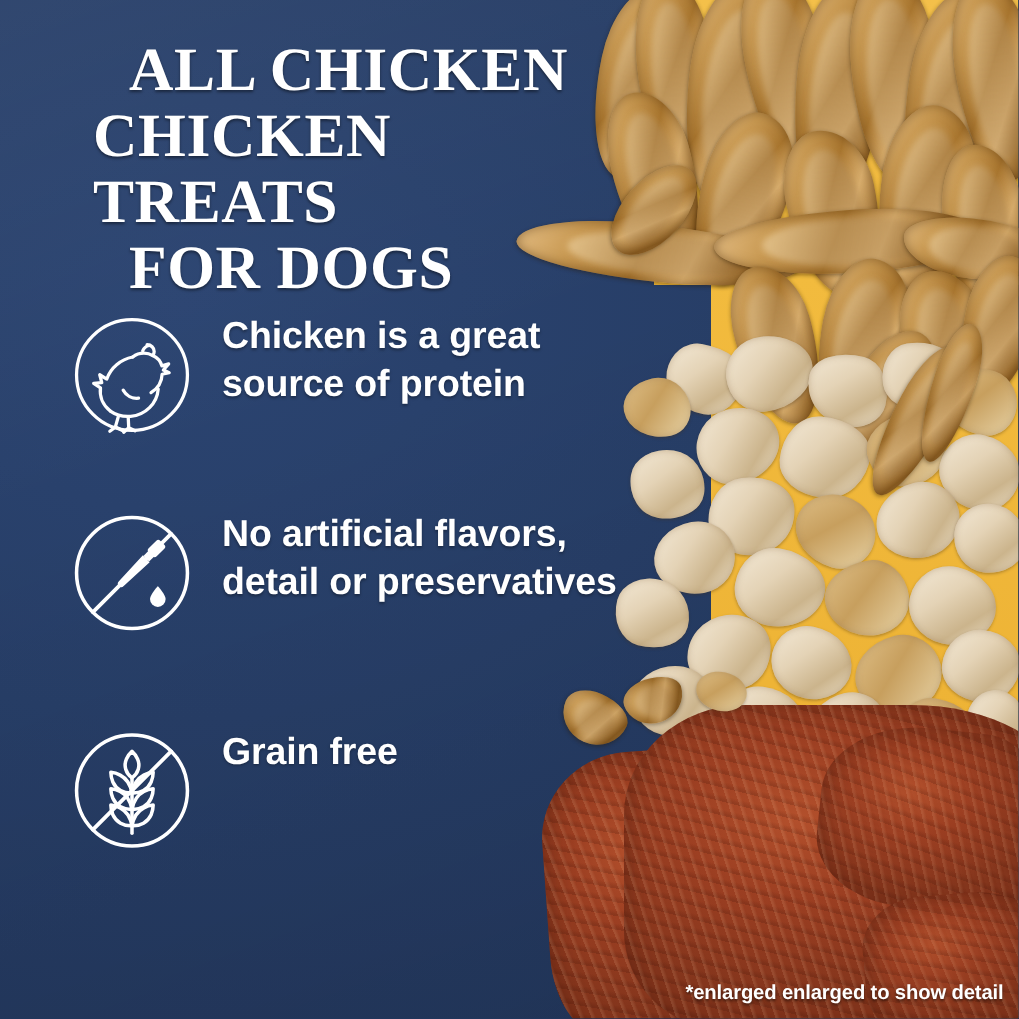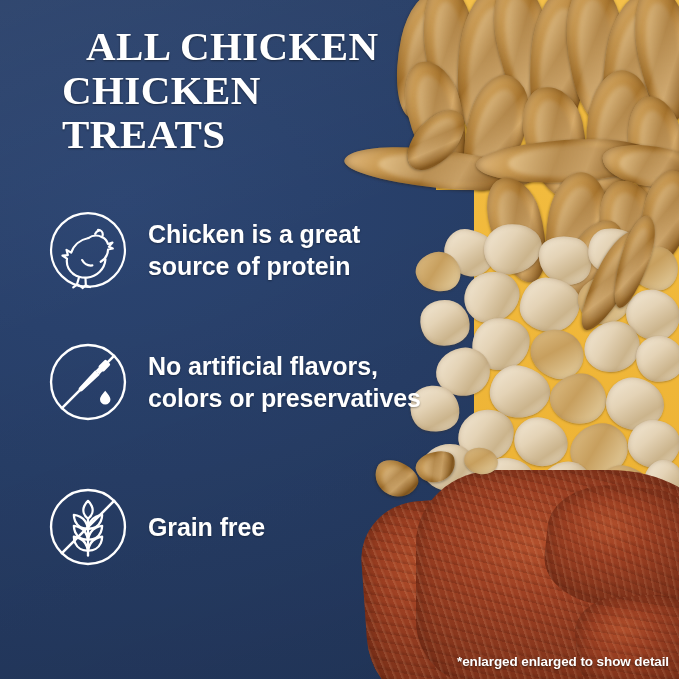--- a/index.html
+++ b/index.html
@@ -114,21 +114,20 @@
     text-shadow: 0 1px 2px rgba(0,0,0,0.45);
   }
   .headline .l2 { margin-left: -24px; }
   .headline .l3 { margin-left: 0px; }
 
   
   .feature {
     position: absolute;
     left: 46px;
     display: flex;
-    align-items: center;
     gap: 18px;
   }
   .feature-1 { top: 208px; }
   .feature-2 { top: 340px; }
   .feature-3 { top: 485px; }
 
   .feature-icon {
     width: 84px;
     height: 84px;
     flex: 0 0 84px;
@@ -240,20 +239,21 @@
     </div>
     <div class="strip" style="left:-6px;  top:462px; width:44px;  height:34px; transform:rotate(24deg);"></div>
     <div class="strip" style="left:36px;  top:452px; width:40px;  height:30px; transform:rotate(-18deg);"></div>
     <div class="chunk dark" style="left:84px; top:448px; width:34px; height:26px; transform:rotate(12deg); border-radius:50%;"></div>
 
   </div>
 
   <div class="headline">
     <div class="l1">ALL CHICKEN</div>
     <div class="l2">CHICKEN TREATS</div>
+    <div class="l3">FOR DOGS</div>
   </div>
 
   <div class="feature feature-1">
     <span class="feature-icon">
       <svg viewBox="0 0 100 100" width="84" height="84" fill="none" stroke="#ffffff" stroke-width="2.6" stroke-linecap="round" stroke-linejoin="round">
         <circle cx="50" cy="50" r="44"></circle>
         <path d="M62 26c3.2 0 5.6 2.4 5.6 5.4 0 1.2-.4 2.3-1.1 3.2 3.6 1.6 6.2 4.6 7.2 8.2l5.4-1.6-4.2 4.8 4.6 2.2-5.6 1.2c-.2 6-3.6 11.4-8.8 14.6"></path>
         <path d="M66.5 34.6c-2-1.2-4.4-1.9-7-1.9-3.4 0-6.5 1.1-8.9 3"></path>
         <path d="M50.6 35.7C41 37.6 33 44.2 30 53.2l-5.6-3.4 1.6 6.2-6.4.6 5.4 3.6c-1 7 2 14 7.8 18.4"></path>
         <path d="M32.8 78.6c4.6 3.2 10.3 4.7 16.1 4.2 11.8-1 21-10.2 21.9-21.6"></path>
@@ -279,21 +279,21 @@
             <path d="M46.2 34h7.6l-1.1 28a2.7 2.7 0 0 1-5.4 0z"></path>
           </g>
           <path d="M70.5 60.5c0 0 6.2 6.6 6.2 10.2a6.2 6.2 0 1 1-12.4 0c0-3.6 6.2-10.2 6.2-10.2z"></path>
         </g>
         <g stroke="#ffffff" stroke-width="3" stroke-linecap="round">
           <line x1="19" y1="81" x2="81" y2="19"></line>
         </g>
       </svg>
     </span>
     <span class="feature-text">No artificial flavors,
-colors or preservatives</span>
+detail or preservatives</span>
   </div>
 
   <div class="feature feature-3">
     <span class="feature-icon">
       <svg viewBox="0 0 100 100" width="84" height="84" fill="none" stroke="#ffffff" stroke-width="2.8" stroke-linecap="round" stroke-linejoin="round">
         <circle cx="50" cy="50" r="44"></circle>
         <line x1="50" y1="84" x2="50" y2="40"></line>
         <path d="M50 40c-5-3.6-6.8-9.6-4.4-15 1.2-2.6 2.8-4.6 4.4-6 1.6 1.4 3.2 3.4 4.4 6 2.4 5.4.6 11.4-4.4 15z"></path>
         <path d="M50 52c-6.6.4-12.6-3-15.2-8.8-1.2-2.8-1.6-5.4-1.6-7.6 2.2.2 4.8.8 7.4 2.2 5.4 2.8 8.4 8.6 9.4 14.2z"></path>
         <path d="M50 52c6.6.4 12.6-3 15.2-8.8 1.2-2.8 1.6-5.4 1.6-7.6-2.2.2-4.8.8-7.4 2.2-5.4 2.8-8.4 8.6-9.4 14.2z"></path>

